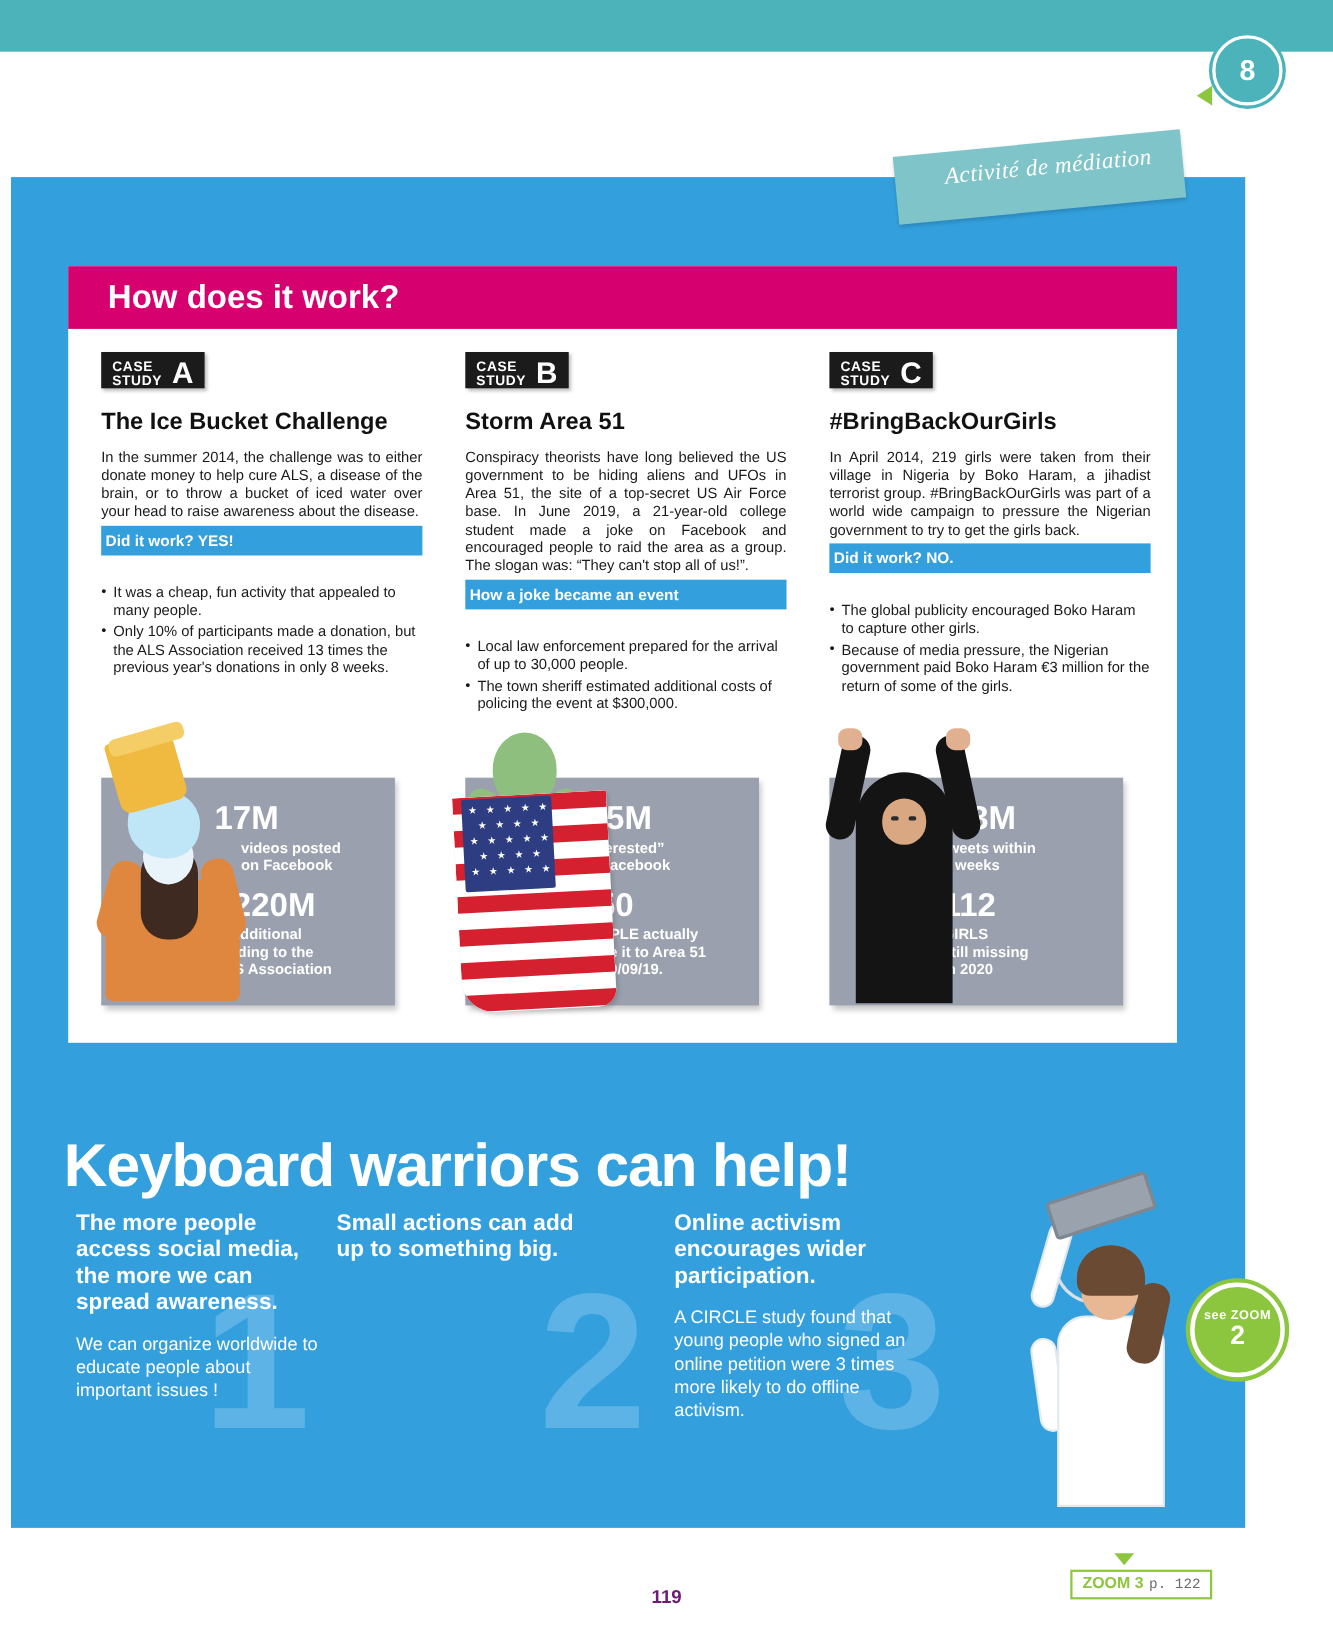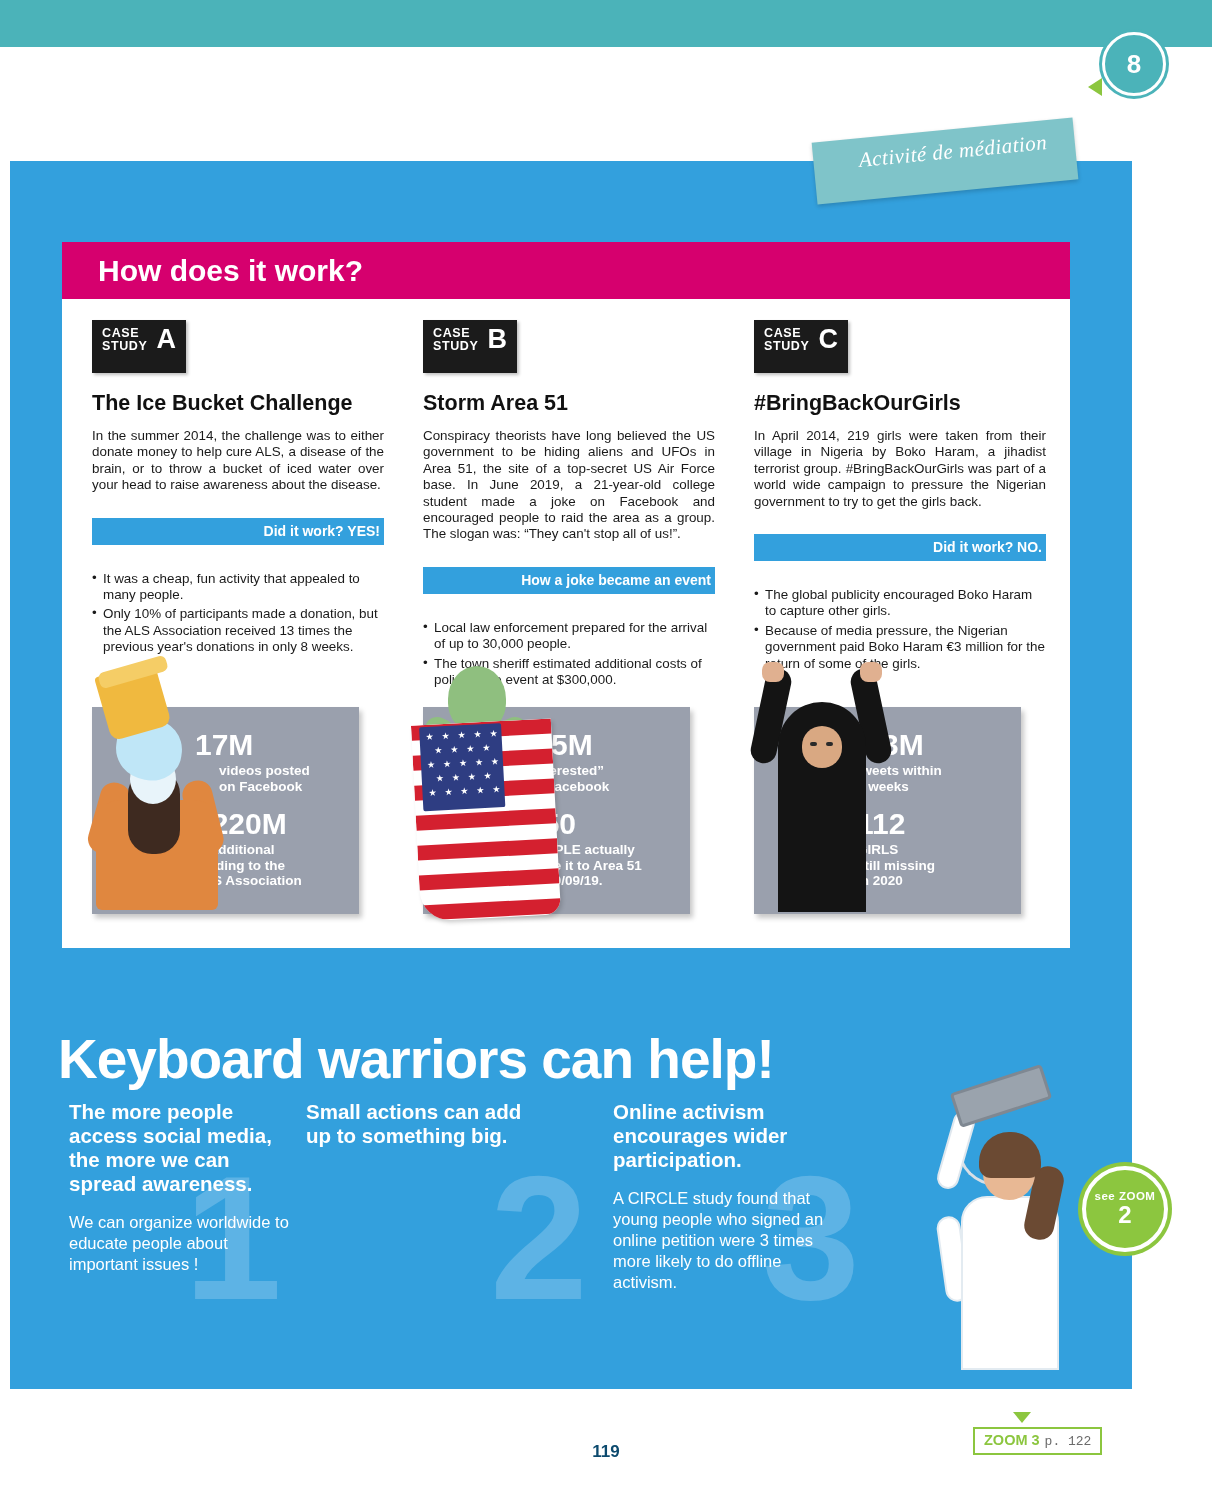--- a/index.html
+++ b/index.html
@@ -82,21 +82,21 @@
 
   
   .col { position: absolute; top: 320px; width: 292px; }
   .col-a { left: 92px; }
   .col-b { left: 423px; }
   .col-c { left: 754px; }
 
   .case-tag {
     display: inline-flex; align-items: center;
     background: #1b1b1b; color: #fff;
-    padding: 6px 10px 20px 10px;
+    padding: 6px 10px 0 10px;
     position: relative;
     box-shadow: 2px 2px 3px rgba(0,0,0,0.25);
   }
   .case-tag .cs-label {
     font-size: 12.5px; font-weight: bold; line-height: 13px;
     letter-spacing: 0.6px;
   }
   .case-tag .cs-letter {
     font-size: 27px; font-weight: bold; line-height: 27px;
     margin-left: 9px;
@@ -105,22 +105,22 @@
     font-size: 21.5px; font-weight: bold; color: #111;
     margin-top: 18px;
   }
   .case-body {
     font-size: 13.4px; line-height: 16.4px; color: #1a1a1a;
     text-align: justify; margin-top: 12px;
   }
   .banner {
     background: #33a0dd; color: #ffffff;
     font-size: 14px; font-weight: bold;
-    text-align: right; padding: 5px 4px 6px;
-    margin-top: 24px;
+    text-align: left; padding: 5px 4px 6px;
+    margin-top: 4px;
   }
   .bullets { margin-top: 26px; }
   .bullet {
     font-size: 13.4px; line-height: 16.4px; color: #1a1a1a;
     padding-left: 11px; position: relative; margin-bottom: 3px;
   }
   .bullet::before {
     content: "•"; position: absolute; left: 0; top: -1px;
   }
 
@@ -308,21 +308,21 @@
     border: 4px solid #ffffff;
     box-shadow: 0 0 0 4px #8cc63f;
     z-index: 5;
   }
   .see-zoom .sz-top { font-size: 11.5px; font-weight: bold; letter-spacing: 0.5px; }
   .see-zoom .sz-num { font-size: 24px; font-weight: bold; line-height: 26px; }
 
   
   .page-number {
     position: absolute; top: 1442px; left: 0; width: 1212px;
-    text-align: center; font-size: 17px; font-weight: bold; color: #0c4a6e;
+    text-align: center; font-size: 17px; font-weight: bold; color: #701a75;
   }
   .zoom-footer {
     position: absolute; top: 1427px; left: 973px;
     border: 2px solid #8cc63f; padding: 3px 9px 4px;
     display: flex; align-items: baseline; gap: 5px;
     background: #ffffff;
   }
   .zoom-footer .zf-label { color: #8cc63f; font-size: 14.5px; font-weight: bold; }
   .zoom-footer .zf-page { color: #6b6b6b; font-size: 13px; font-family: Liberation Mono, monospace; }
   .zoom-arrow {

